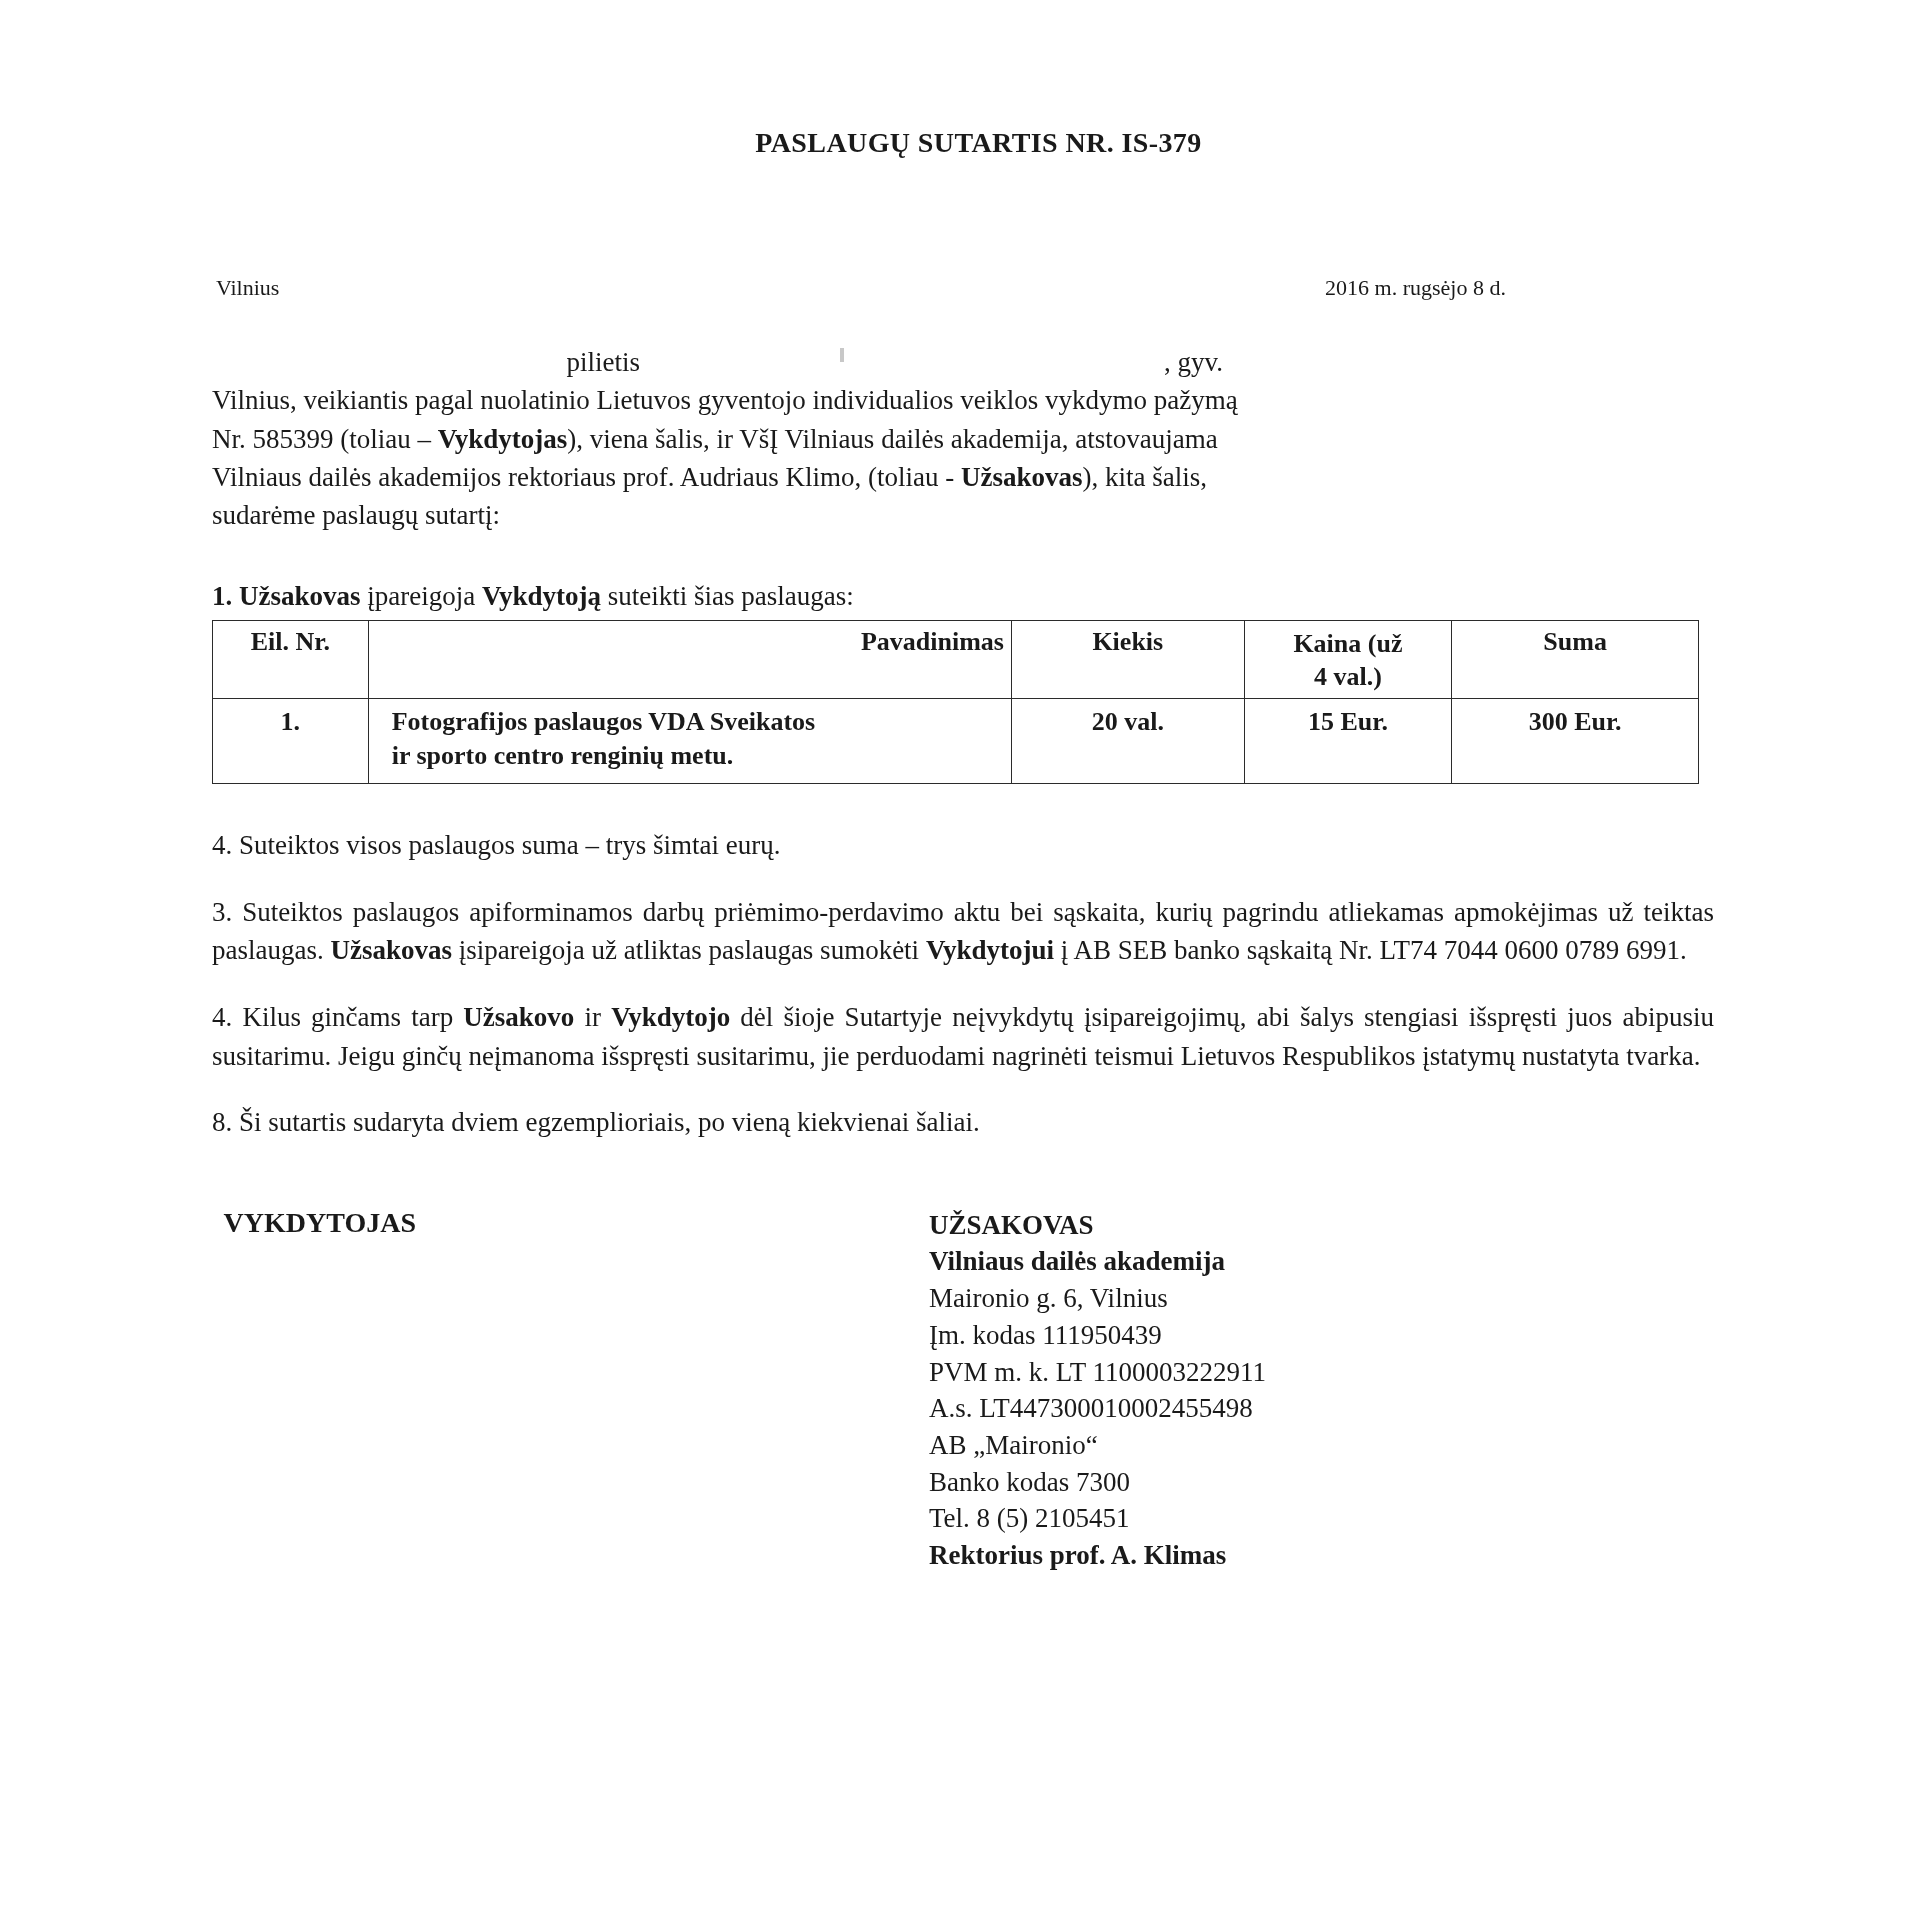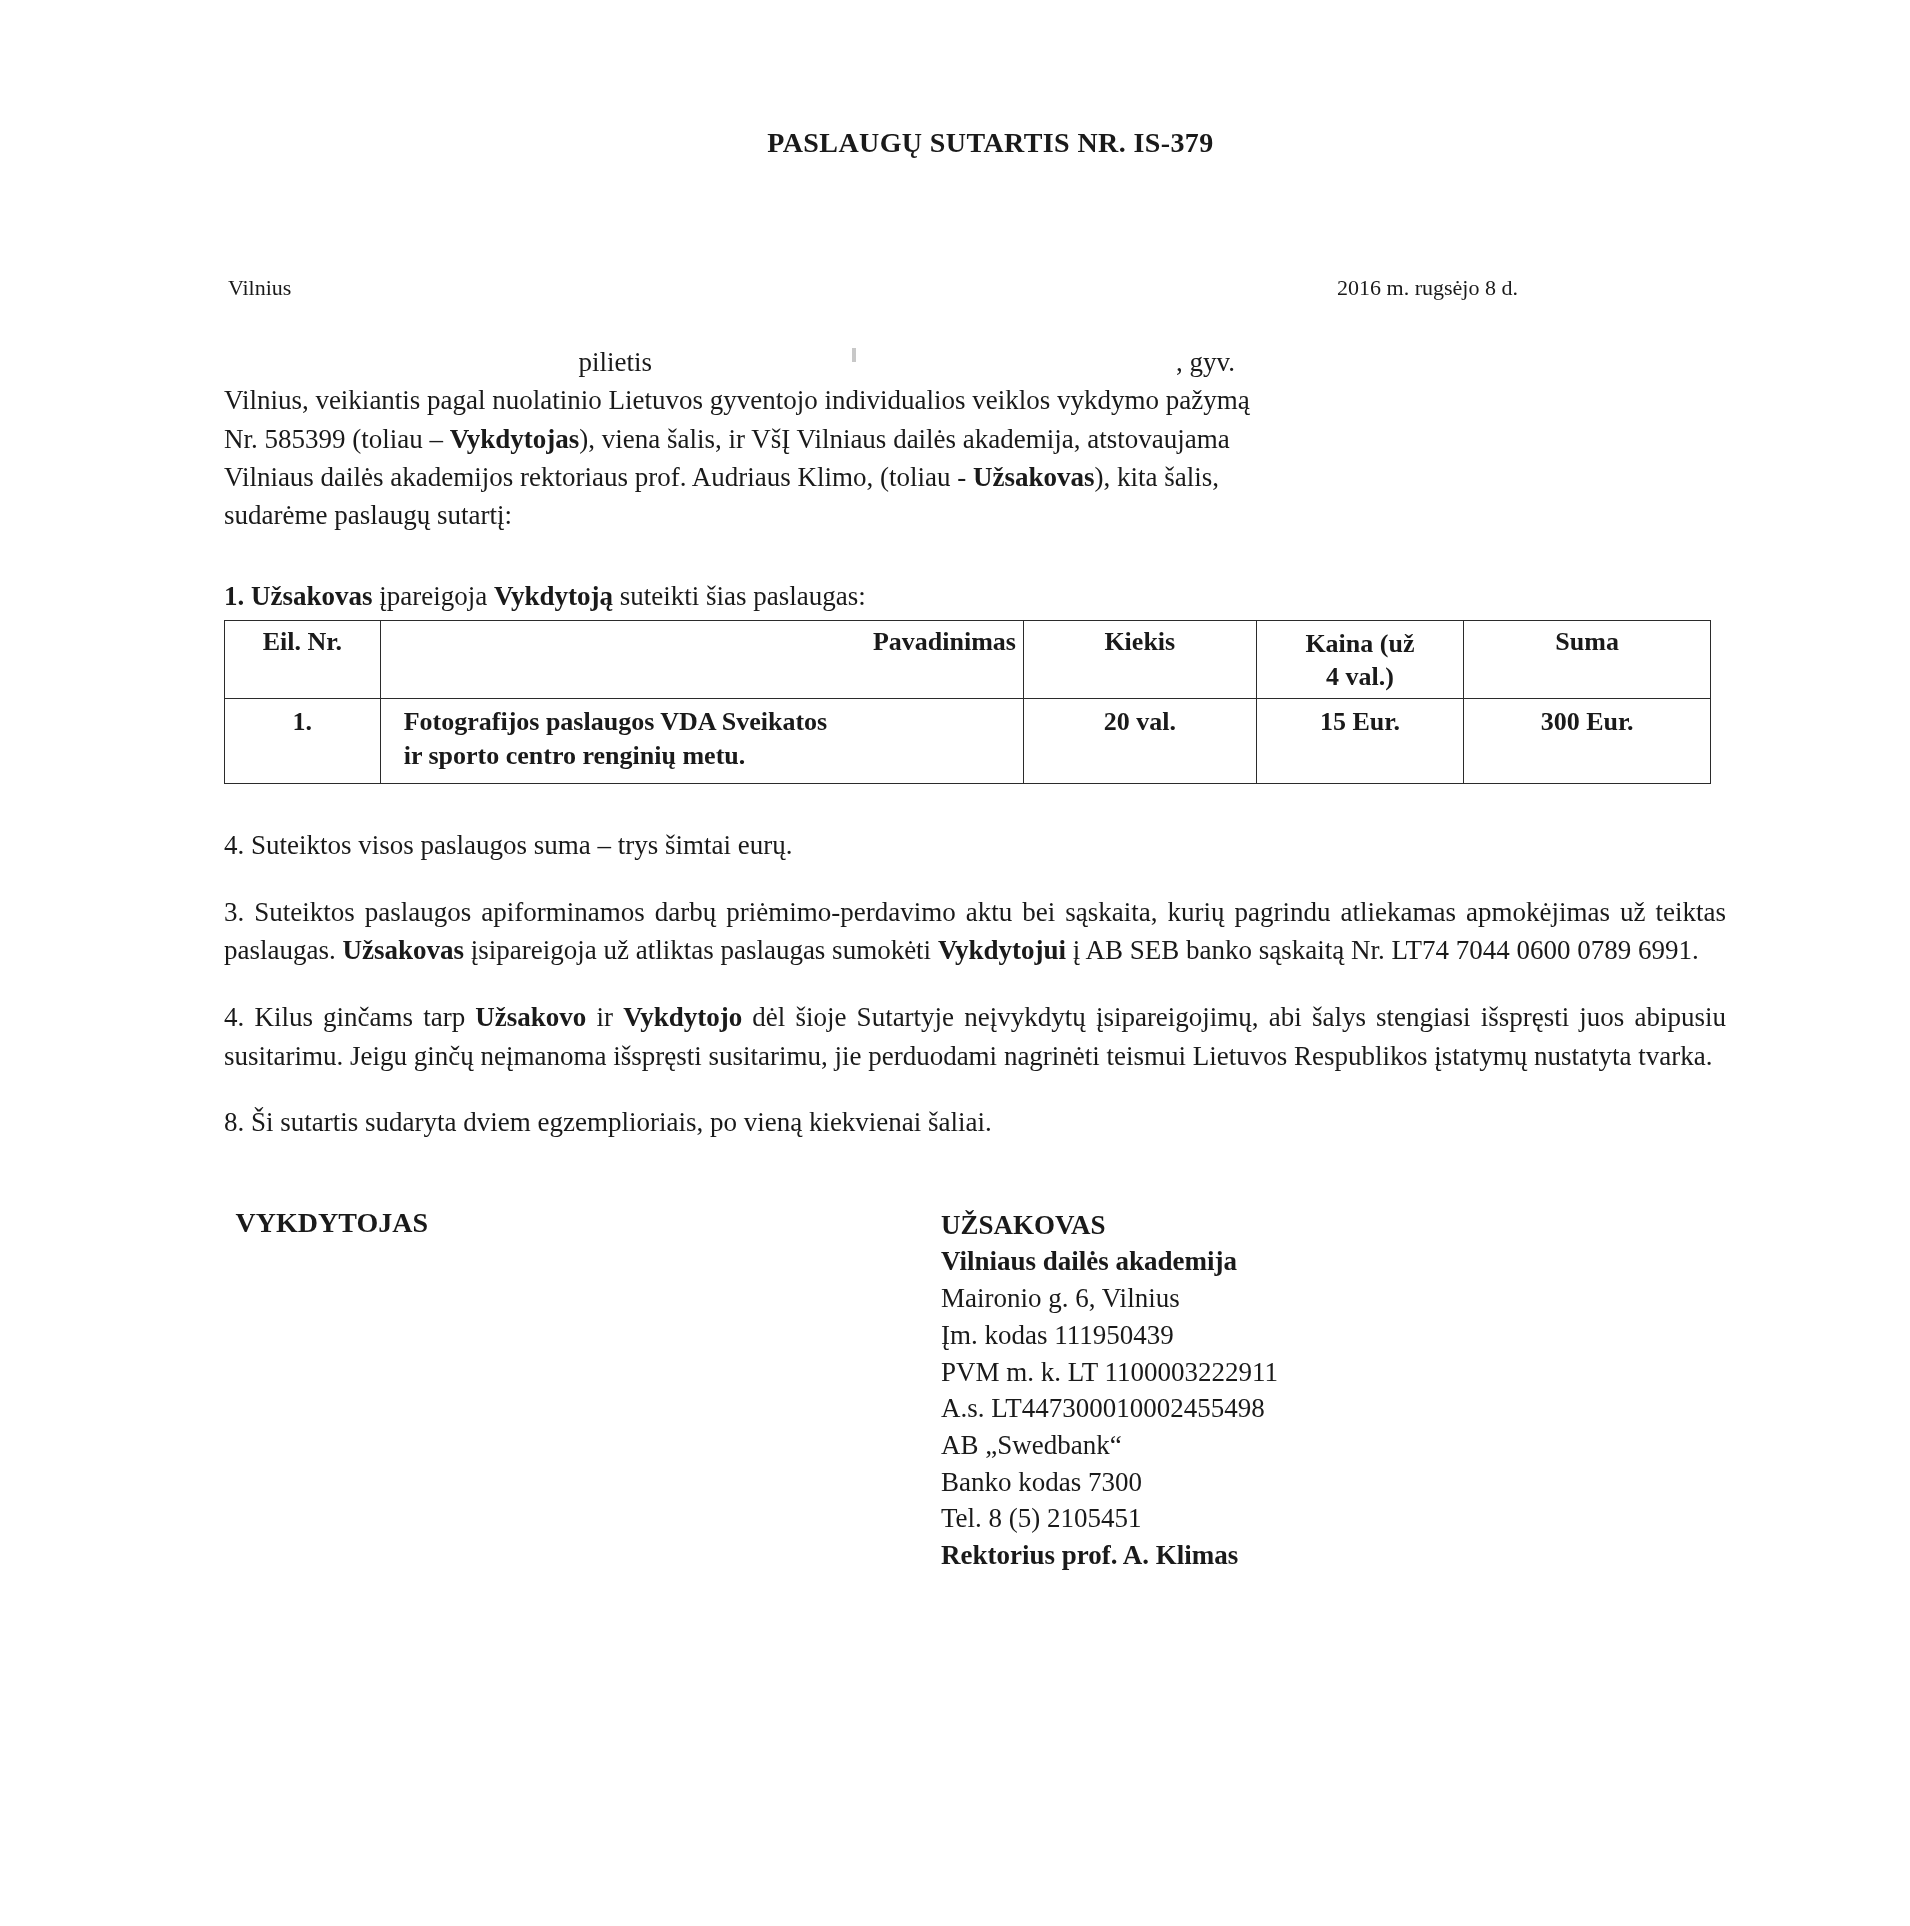--- a/index.html
+++ b/index.html
@@ -17,21 +17,21 @@
   }
   .page {
     position: relative;
     width: 1911px;
     height: 2702px;
     padding: 0;
     box-sizing: border-box;
   }
   .content {
     position: absolute;
-    left: 224px;
+    left: 212px;
     top: 127px;
     width: 1502px;
   }
   .doc-title {
     text-align: center;
     font-weight: bold;
     font-size: 28px;
     letter-spacing: 0.4px;
     margin: 0 0 0 0;
     padding-left: 31px;
@@ -204,21 +204,21 @@
 
     <div class="sign-block">
       <div class="sign-left">VYKDYTOJAS</div>
       <div class="sign-right">
         <div class="b">UŽSAKOVAS</div>
         <div class="b">Vilniaus dailės akademija</div>
         <div>Maironio g. 6, Vilnius</div>
         <div>Įm. kodas 111950439</div>
         <div>PVM m. k. LT 1100003222911</div>
         <div>A.s. LT447300010002455498</div>
-        <div>AB „Swedbank“</div>
+        <div>AB „Maironio“</div>
         <div>Banko kodas 7300</div>
         <div>Tel. 8 (5) 2105451</div>
         <div class="b">Rektorius prof. A. Klimas</div>
       </div>
     </div>
 
   </div>
 
   <div class="stamp-layer">
     

